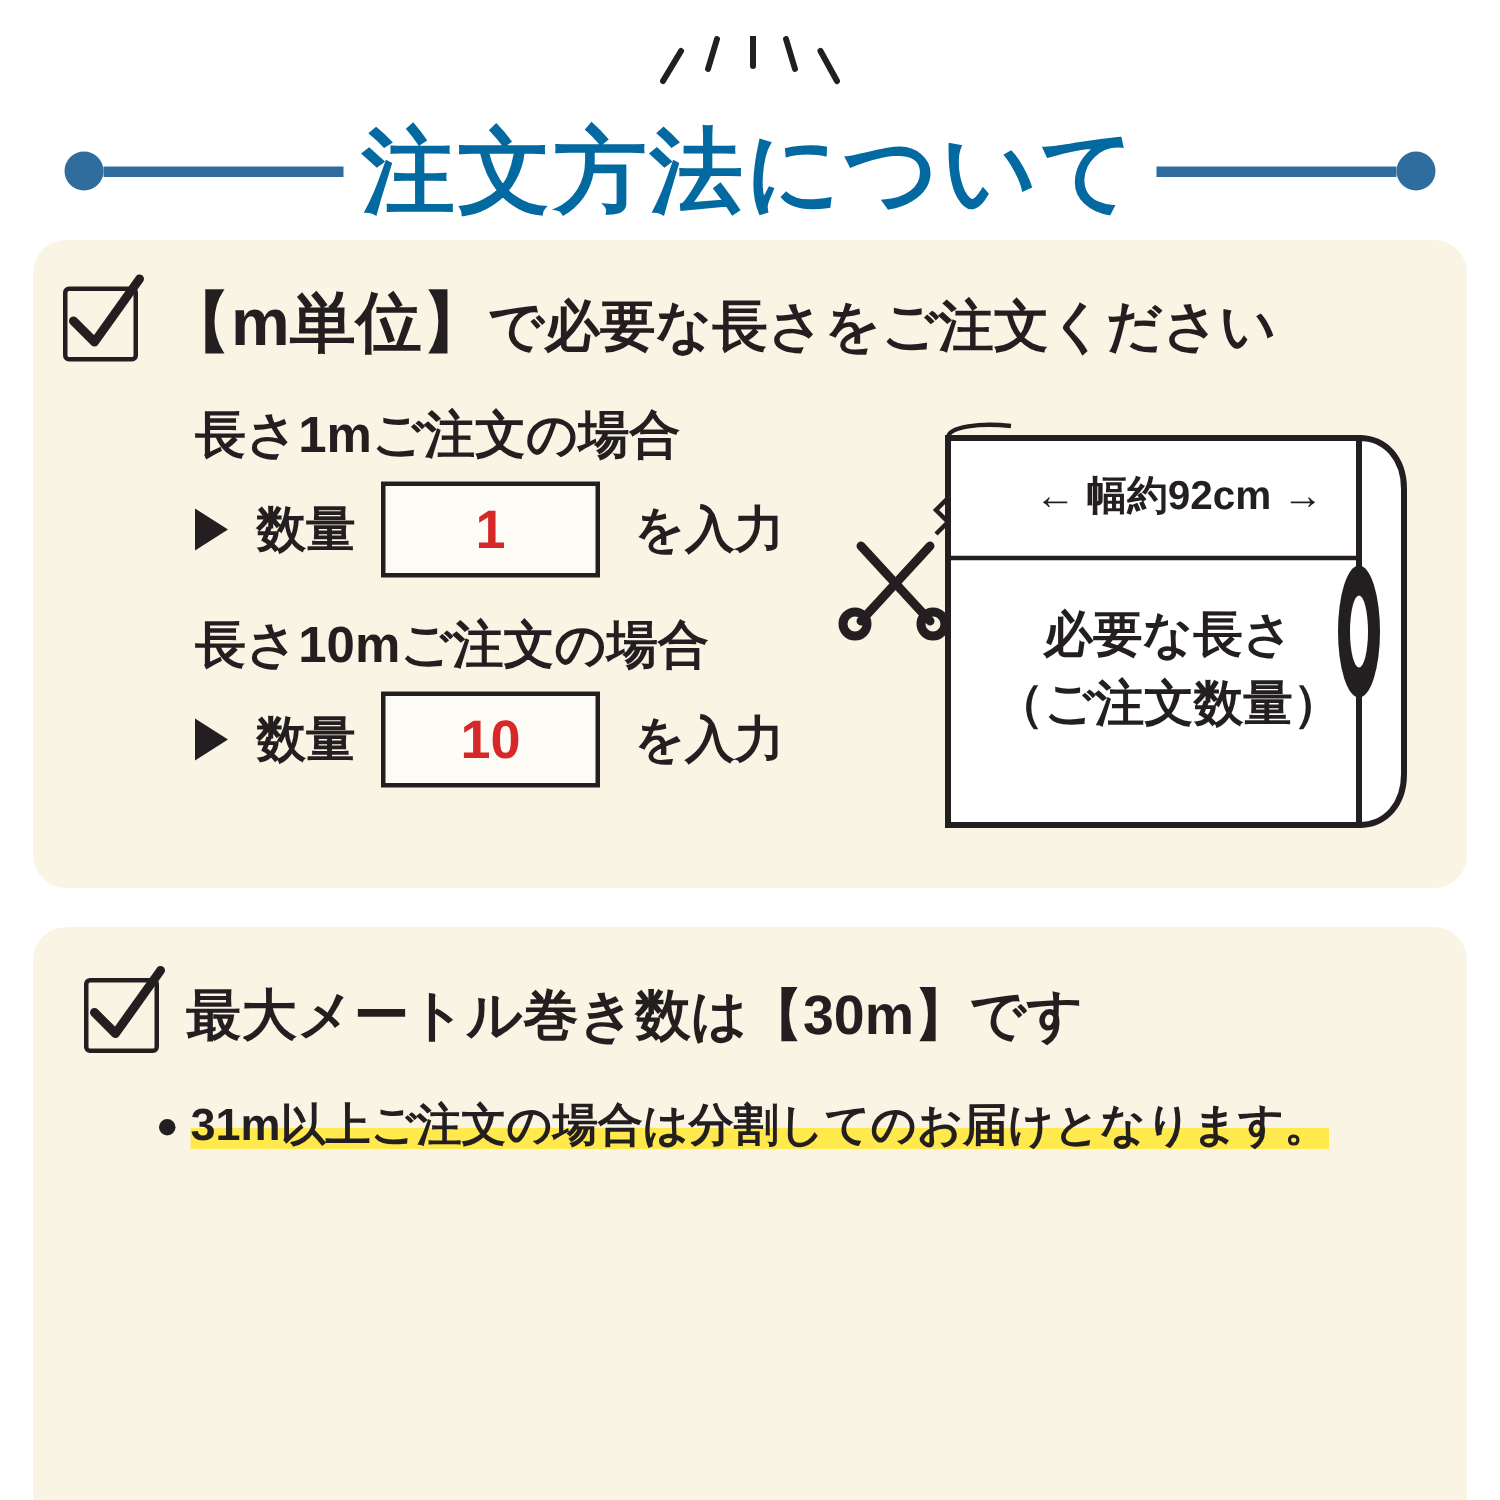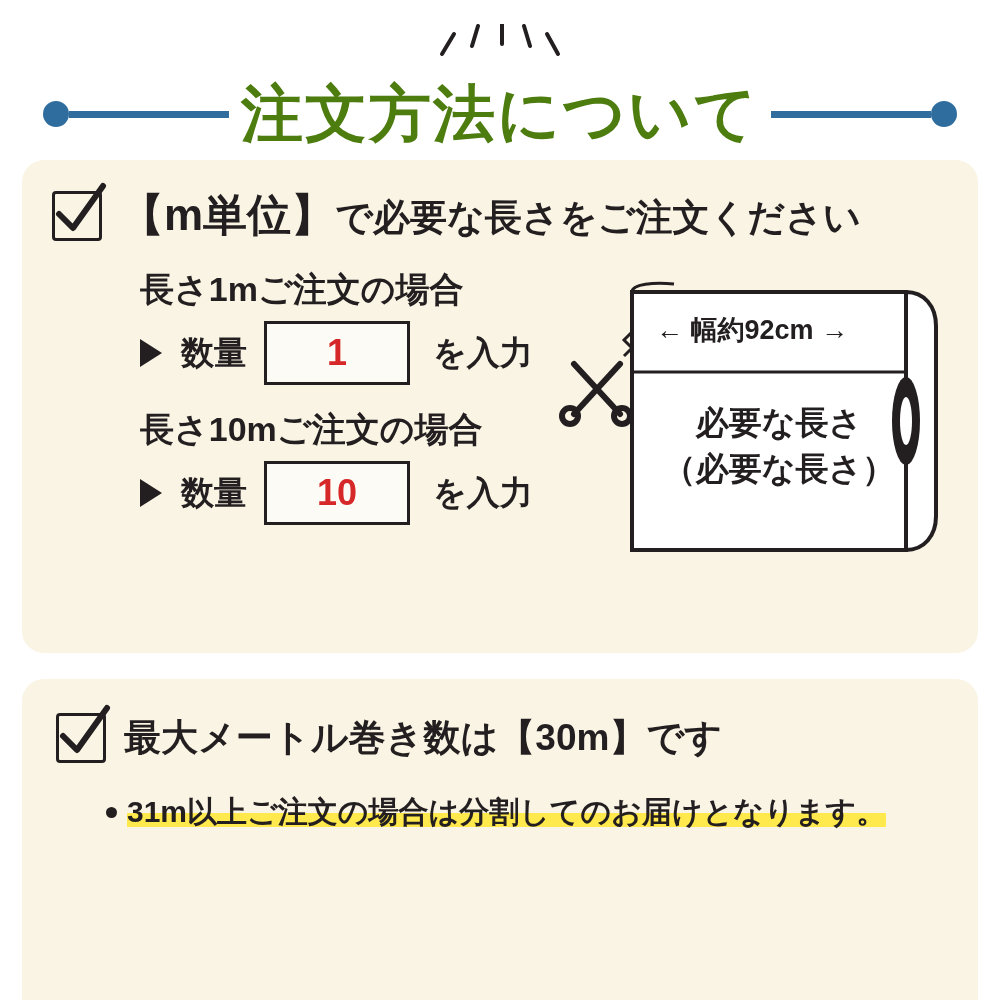--- a/index.html
+++ b/index.html
@@ -35,21 +35,21 @@
     left: 0;
     right: 0;
     display: flex;
     align-items: center;
     justify-content: center;
   }
   .title-text {
     font-size: 62px;
     font-weight: 700;
     letter-spacing: 2px;
-    color: #4d7c0f;
+    color: #0369a1;
     white-space: nowrap;
     padding: 0 12px;
   }
   .rule-wrap {
     display: flex;
     align-items: center;
     flex: 0 0 auto;
   }
   .rule-dot {
     width: 26px;
@@ -64,22 +64,22 @@
   }
 
   
   .panel {
     background: #faf4e4;
     border-radius: 22px;
     margin: 0 22px;
     box-sizing: border-box;
   }
   .panel-1 {
-    height: 493px;
-    padding: 26px 30px 20px 30px;
+    height: 432px;
+    padding: 26px 30px 20px 20px;
     position: relative;
   }
   .panel-2 {
     margin-top: 26px;
     height: 404px;
     padding: 34px 30px 20px 34px;
     position: relative;
   }
 
   
@@ -166,21 +166,21 @@
     top: 120px;
     width: 330px;
     height: 290px;
   }
   .roll svg { display: block; }
   .roll-width-label {
     position: absolute;
     top: 32px;
     left: 8px;
     width: 260px;
-    text-align: center;
+    text-align: right;
     font-size: 27px;
     font-weight: 700;
     white-space: nowrap;
   }
   .roll-len-label {
     position: absolute;
     top: 120px;
     left: 40px;
     width: 250px;
     text-align: center;
@@ -301,21 +301,21 @@
       <ellipse cx="292" cy="141" rx="6" ry="24" fill="#ffffff"></ellipse>
 
       <path d="M18 52 L10 60 L18 68 L10 76" fill="none" stroke="#231f20" stroke-width="3"></path>
 
       <line x1="18" y1="92" x2="292" y2="92" stroke="#231f20" stroke-width="3"></line>
     </svg>
 
     <div class="roll-width-label">← 幅約92cm →</div>
     <div class="roll-len-label">
       <div>必要な長さ</div>
-      <div>（必要な長さ）</div>
+      <div>（ご注文数量）</div>
     </div>
 
     <div class="scissors">
       <svg width="76" height="76" viewBox="0 0 76 76">
         <g stroke="#231f20" stroke-width="6" fill="none" stroke-linecap="round">
           <line x1="16" y1="12" x2="62" y2="62"></line>
           <line x1="62" y1="12" x2="16" y2="62"></line>
           <circle cx="12" cy="64" r="8" stroke-width="6"></circle>
           <circle cx="64" cy="64" r="8" stroke-width="6"></circle>
         </g>

